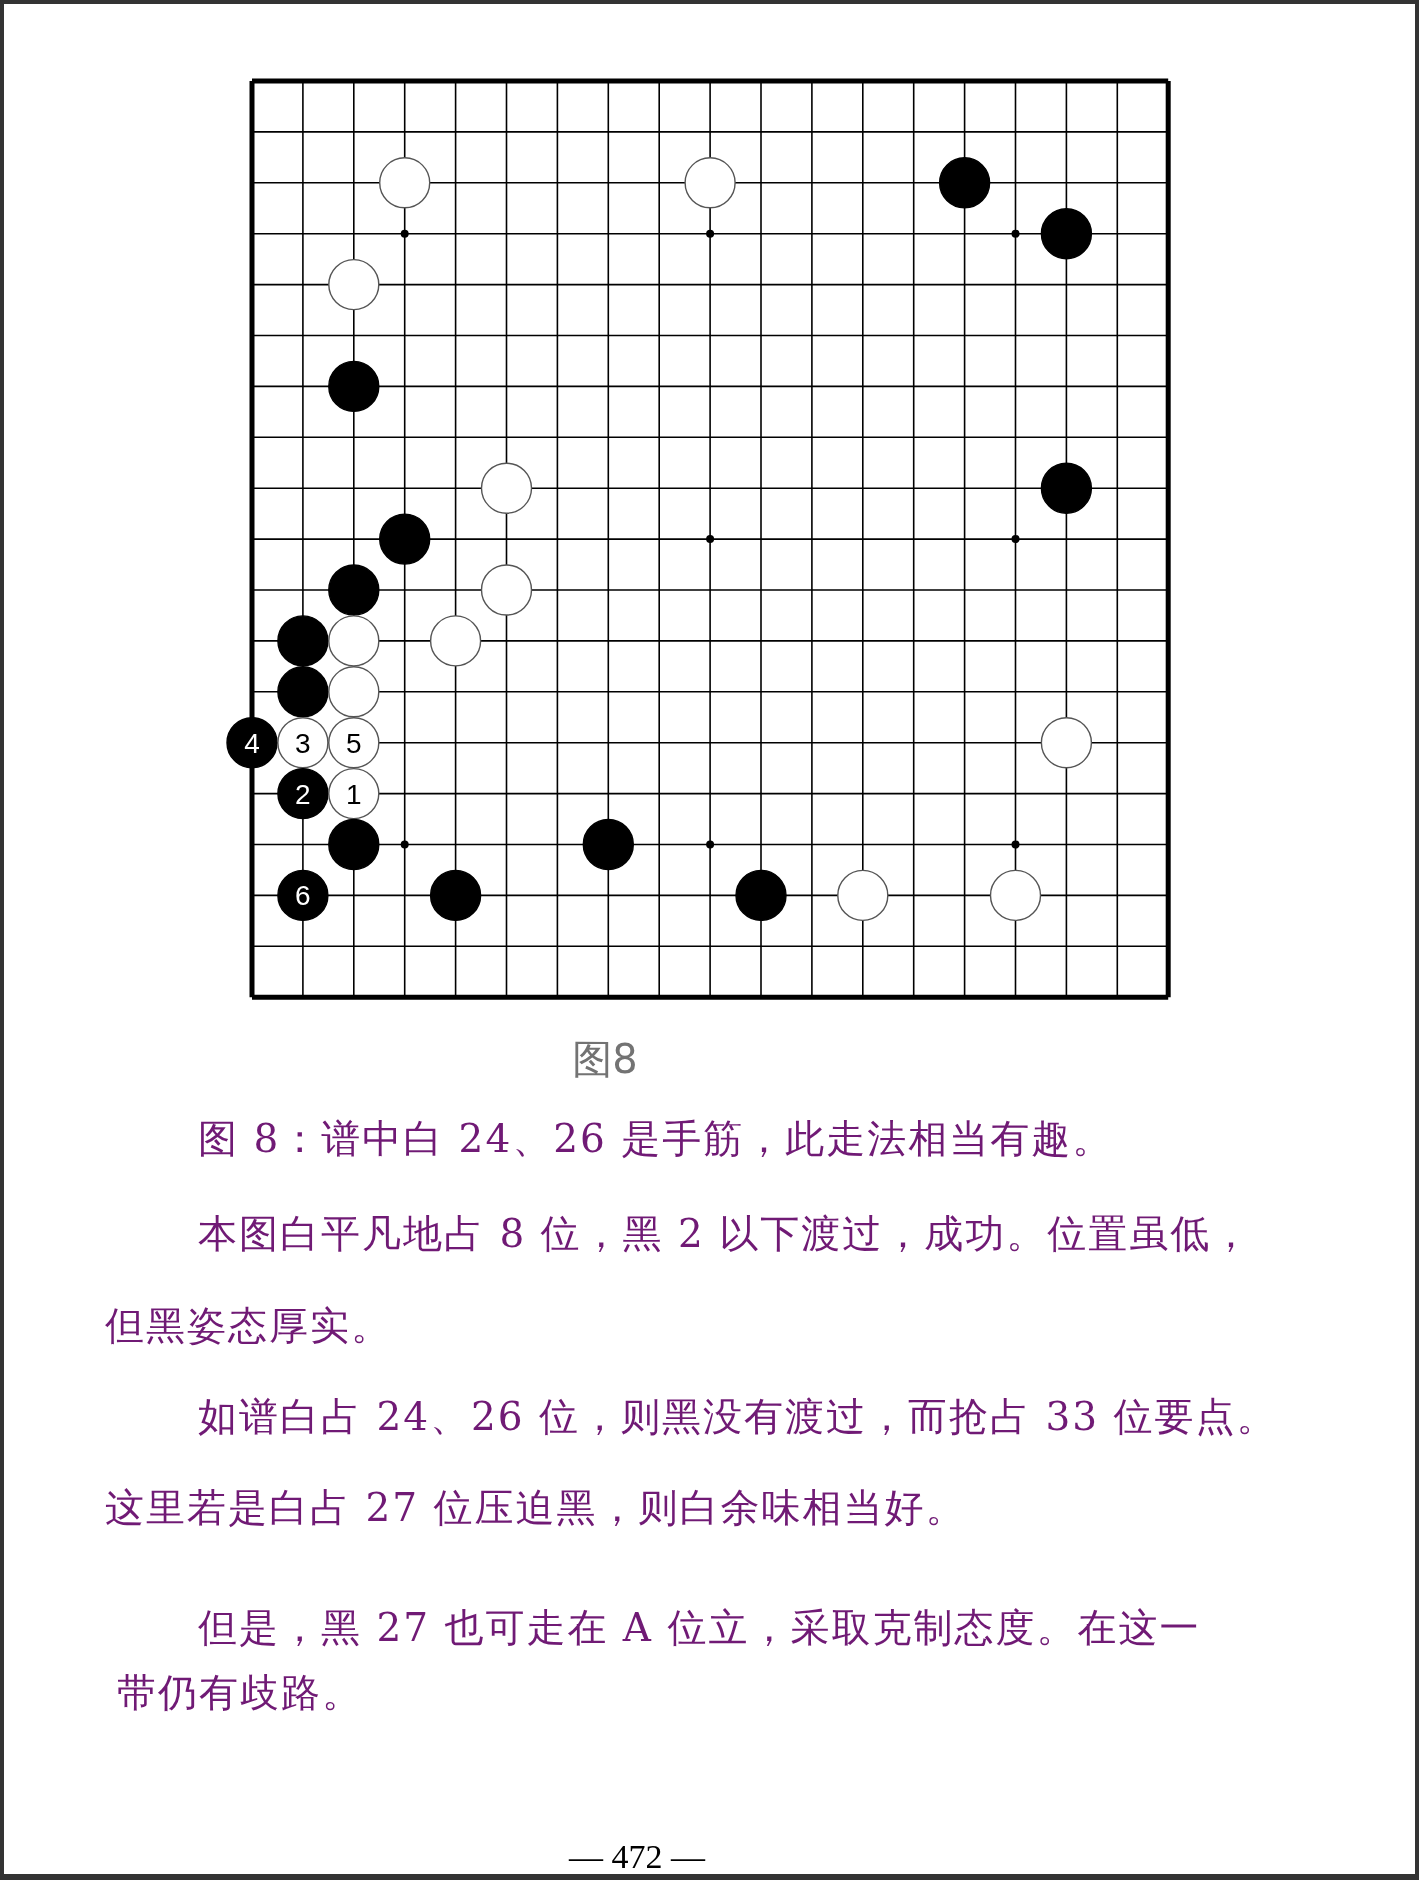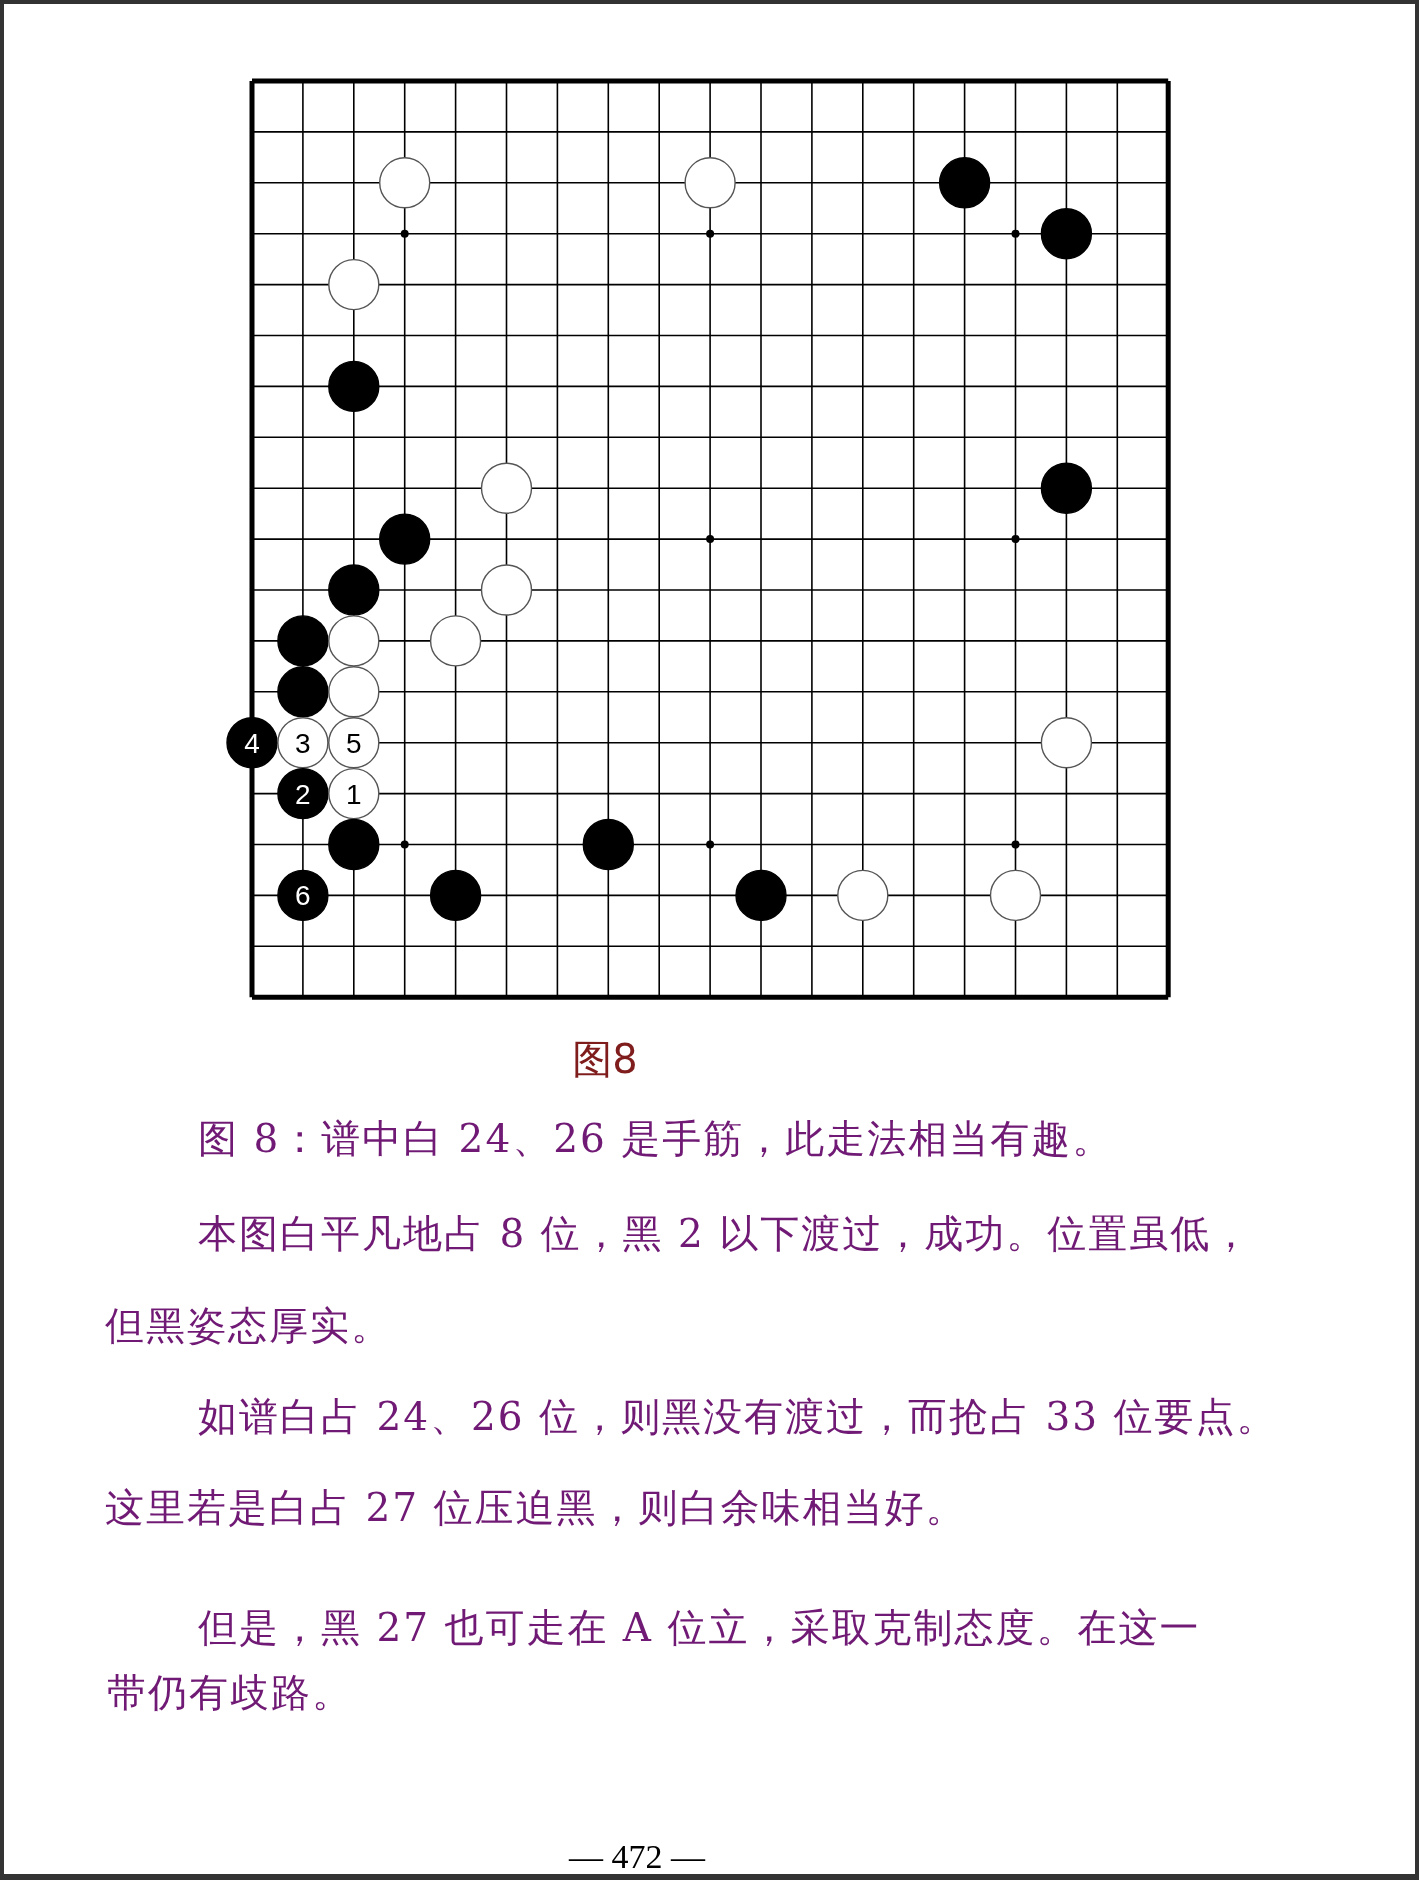--- a/index.html
+++ b/index.html
@@ -1,20 +1,20 @@
 <!DOCTYPE html>
 <html><head>
 <meta charset="utf-8">
 <style>
   html, body { margin:0; padding:0; }
   body { width:1419px; height:1880px; background:#ffffff; position:relative; overflow:hidden; }
   .page-frame { position:absolute; left:0; top:0; width:1419px; height:1880px; box-sizing:border-box; border:4px solid #333333; border-bottom-width:6px; background:#fff; }
   .board { position:absolute; left:252px; top:81px; }
   .board svg { display:block; overflow:visible; }
-  .caption { position:absolute; left:0; width:1210px; top:1032px; text-align:center; font-family:"DejaVu Sans", sans-serif; font-size:40px; color:#7f1d1d; }
+  .caption { position:absolute; left:0; width:1210px; top:1032px; text-align:center; font-family:"DejaVu Sans", sans-serif; font-size:40px; color:#737373; }
   .para { position:absolute; font-family:"DejaVu Serif", serif; font-size:39px; color:#701a75; white-space:nowrap; letter-spacing:2px; }
   .page-num { position:absolute; left:0; width:1274px; top:1838px; text-align:center; font-family:"Liberation Serif", serif; font-size:34px; color:#000; }
 </style>
 </head>
 <body>
 
 <div class="page-frame"></div>
 
 <div class="board">
   <svg id="board-svg" width="920" height="920">
@@ -164,15 +164,15 @@
 </div>
 
 <div class="caption">图8</div>
 
 <div class="para" style="left:198px; top:1112px;">图 8：谱中白 24、26 是手筋，此走法相当有趣。</div>
 <div class="para" style="left:198px; top:1207px;">本图白平凡地占 8 位，黑 2 以下渡过，成功。位置虽低，</div>
 <div class="para" style="left:105px; top:1299px;font-family:Liberation Mono, monospace;">但黑姿态厚实。</div>
 <div class="para" style="left:198px; top:1390px;">如谱白占 24、26 位，则黑没有渡过，而抢占 33 位要点。</div>
 <div class="para" style="left:105px; top:1481px;">这里若是白占 27 位压迫黑，则白余味相当好。</div>
 <div class="para" style="left:198px; top:1573px;margin-top:28px;">但是，黑 27 也可走在 A 位立，采取克制态度。在这一</div>
-<div class="para" style="left:107px; top:1666px;">带仍有歧路。</div>
+<div class="para" style="left:117px; top:1666px;">带仍有歧路。</div>
 
 <div class="page-num">— 472 —</div>
 
 </body></html>

